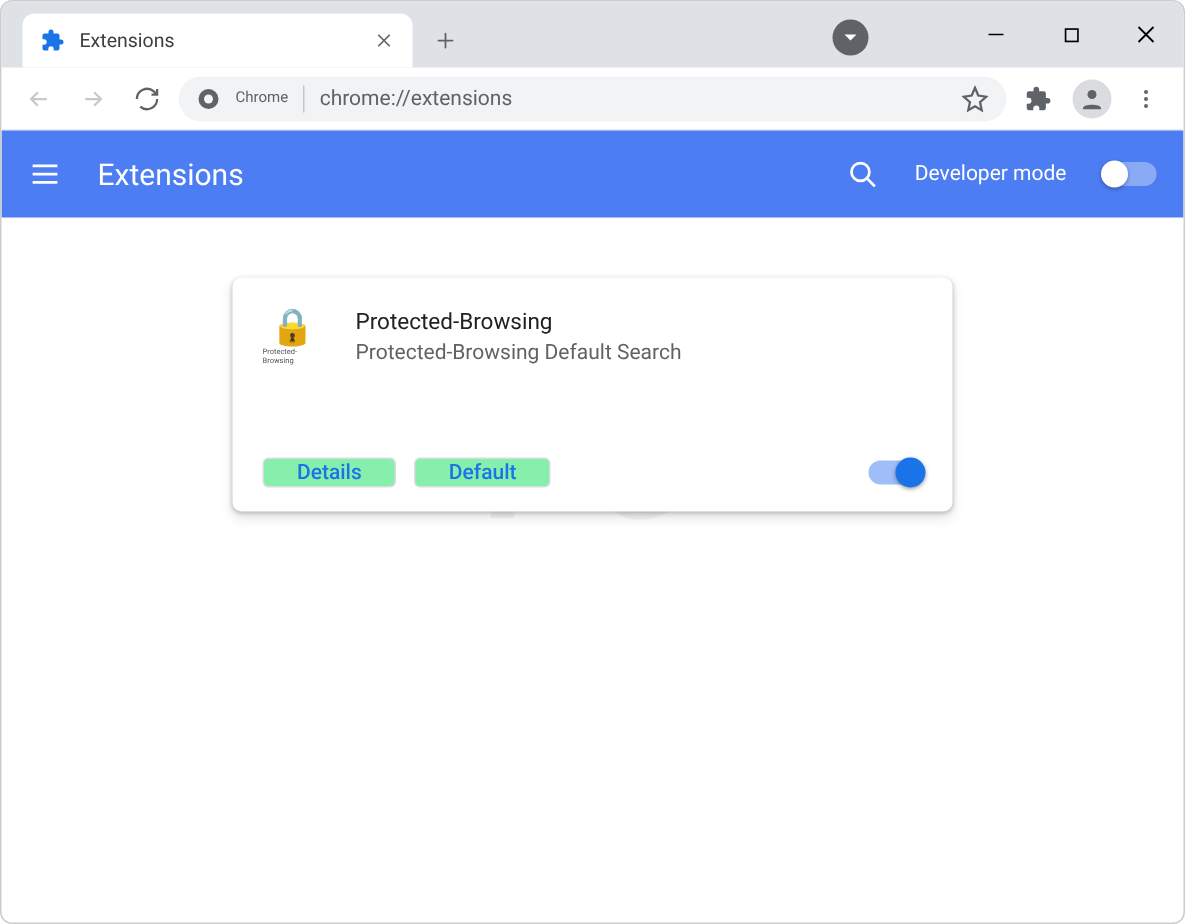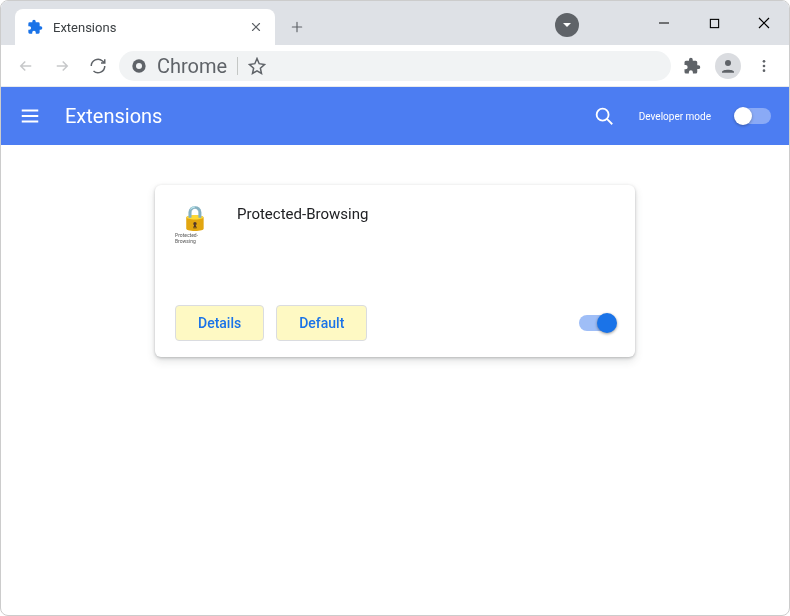--- a/index.html
+++ b/index.html
@@ -19,48 +19,48 @@
 .incognito-badge { position:absolute; right:210px; bottom:8px; width:24px; height:24px; background:#5f6368; border-radius:50%; display:flex; align-items:center; justify-content:center; }
 .win-controls { position:absolute; right:0; top:0; display:flex; height:44px; }
 .win-btn { width:50px; display:flex; align-items:center; justify-content:center; cursor:pointer; }
 
 
 .toolbar { height:42px; background:#fff; display:flex; align-items:center; padding:0 10px; border-bottom:1px solid #e8eaed; gap:6px; }
 .nav-btn { width:30px; height:30px; display:flex; align-items:center; justify-content:center; border-radius:50%; cursor:pointer; }
 .nav-btn.disabled svg { opacity:.35; }
 .omnibox { flex:1; height:30px; background:#f1f3f4; border-radius:15px; display:flex; align-items:center; padding:0 12px; gap:10px; }
 .omnibox .chip-icon { width:16px; height:16px; }
-.omnibox .chip-label { font-size:20px; color:#5f6368; }
+.omnibox .chip-label { font-size:10px; color:#5f6368; }
 .omnibox .chip-sep { width:1px; height:18px; background:#c4c7c5; }
 .omnibox .url { font-size:14px; color:#5f6368; flex:1; }
 .omnibox .star { width:18px; height:18px; cursor:pointer; }
 .tb-icon { width:30px; height:30px; display:flex; align-items:center; justify-content:center; border-radius:50%; cursor:pointer; }
 .avatar { width:26px; height:26px; background:#dadce0; border-radius:50%; display:flex; align-items:center; justify-content:center; }
 
 
 .blue-header { height:58px; background:#4c7df2; color:#fff; display:flex; align-items:center; padding:0 18px; gap:24px; position:relative; z-index:2; }
 .hamburger { cursor:pointer; }
 .blue-title { font-size:20px; font-weight:400; flex:1; }
 .search-btn { cursor:pointer; }
-.dev-label { font-size:10px; }
+.dev-label { font-size:14px; }
 .toggle { width:36px; height:16px; background:rgba(255,255,255,0.35); border-radius:8px; position:relative; cursor:pointer; }
 .toggle .knob { width:18px; height:18px; background:#fff; border-radius:50%; position:absolute; top:-1px; left:-1px; box-shadow:0 1px 3px rgba(0,0,0,0.3); }
 
 
 .content { position:relative; padding:40px 0 0; display:flex; justify-content:center; z-index:2; }
 .card { width:480px; background:#fff; border-radius:6px; box-shadow:0 1px 3px rgba(60,64,67,0.3), 0 4px 8px rgba(60,64,67,0.15); padding:20px 20px 16px; }
 .card-top { display:flex; gap:22px; }
 .ext-icon { width:40px; height:40px; display:flex; flex-direction:column; align-items:center; justify-content:center; }
 .lock-vis { font-size:24px; line-height:1; }
 .lock-caption { font-size:5px; color:#555; margin-top:2px; }
 .ext-text { flex:1; }
 .ext-name { font-size:15px; color:#202124; margin-bottom:4px; }
 .ext-desc { font-size:14px; color:#5f6368; }
 .card-bottom { display:flex; align-items:center; gap:12px; margin-top:60px; }
-.card-btn { height:36px; padding:0 22px; border:1px solid #dadce0; background:#fef9c3; color:#1a73e8; font-size:14px; font-weight:500; border-radius:4px; cursor:pointer; }
+.card-btn { height:20px; padding:0 22px; border:1px solid #dadce0; background:#86efac; color:#1a73e8; font-size:14px; font-weight:500; border-radius:4px; cursor:pointer; }
 .spacer { flex:1; }
 .ext-toggle { width:36px; height:16px; background:#9fbef7; border-radius:8px; position:relative; cursor:pointer; }
 .ext-toggle .knob { width:20px; height:20px; background:#1a73e8; border-radius:50%; position:absolute; top:-2px; right:-2px; box-shadow:0 1px 3px rgba(0,0,0,0.4); }
 </style>
 </head>
 <body>
 
 <div class="watermark">
   <span>PC</span>
 </div>
@@ -121,20 +121,21 @@
         <path d="M21 12a9 9 0 0 1-15 6.7"></path>
       </svg>
     </div>
   <div class="omnibox">
     <svg class="chip-icon" viewBox="0 0 24 24">
         <circle cx="12" cy="12" r="10" fill="#5f6368"></circle>
         <circle cx="12" cy="12" r="4.5" fill="#f1f3f4"></circle>
       </svg>
     <span class="chip-label">Chrome</span>
     <div class="chip-sep"></div>
+    <span class="url">chrome://extensions</span>
     <svg class="star" viewBox="0 0 24 24" fill="none" stroke="#5f6368" stroke-width="2">
         <path d="M12 2l2.9 6.9L22 10l-5.5 4.9L18 22l-6-3.5L6 22l1.5-7.1L2 10l7.1-1.1z"></path>
       </svg>
   </div>
   <div class="tb-icon">
       <svg width="18" height="18" viewBox="0 0 24 24" fill="#5f6368">
         <path d="M20.5 11H19V7a2 2 0 0 0-2-2h-4V3.5a2.5 2.5 0 0 0-5 0V5H4a2 2 0 0 0-2 2v3.8h1.5a2.7 2.7 0 0 1 0 5.4H2V20a2 2 0 0 0 2 2h3.8v-1.5a2.7 2.7 0 0 1 5.4 0V22H17a2 2 0 0 0 2-2v-4h1.5a2.5 2.5 0 0 0 0-5z"></path>
       </svg>
     </div>
   <div class="tb-icon">
@@ -173,20 +174,21 @@
 
 <div class="content">
   <div class="card">
     <div class="card-top">
       <div class="ext-icon">
         <span class="lock-vis">🔒</span>
         <span class="lock-caption">Protected-Browsing</span>
       </div>
       <div class="ext-text">
         <div class="ext-name">Protected-Browsing</div>
+        <div class="ext-desc">Protected-Browsing Default Search</div>
       </div>
     </div>
     <div class="card-bottom">
       <button class="card-btn">Details</button>
       <button class="card-btn">Default</button>
       <div class="spacer"></div>
       <div class="ext-toggle">
           <div class="knob"></div>
         </div>
     </div>

